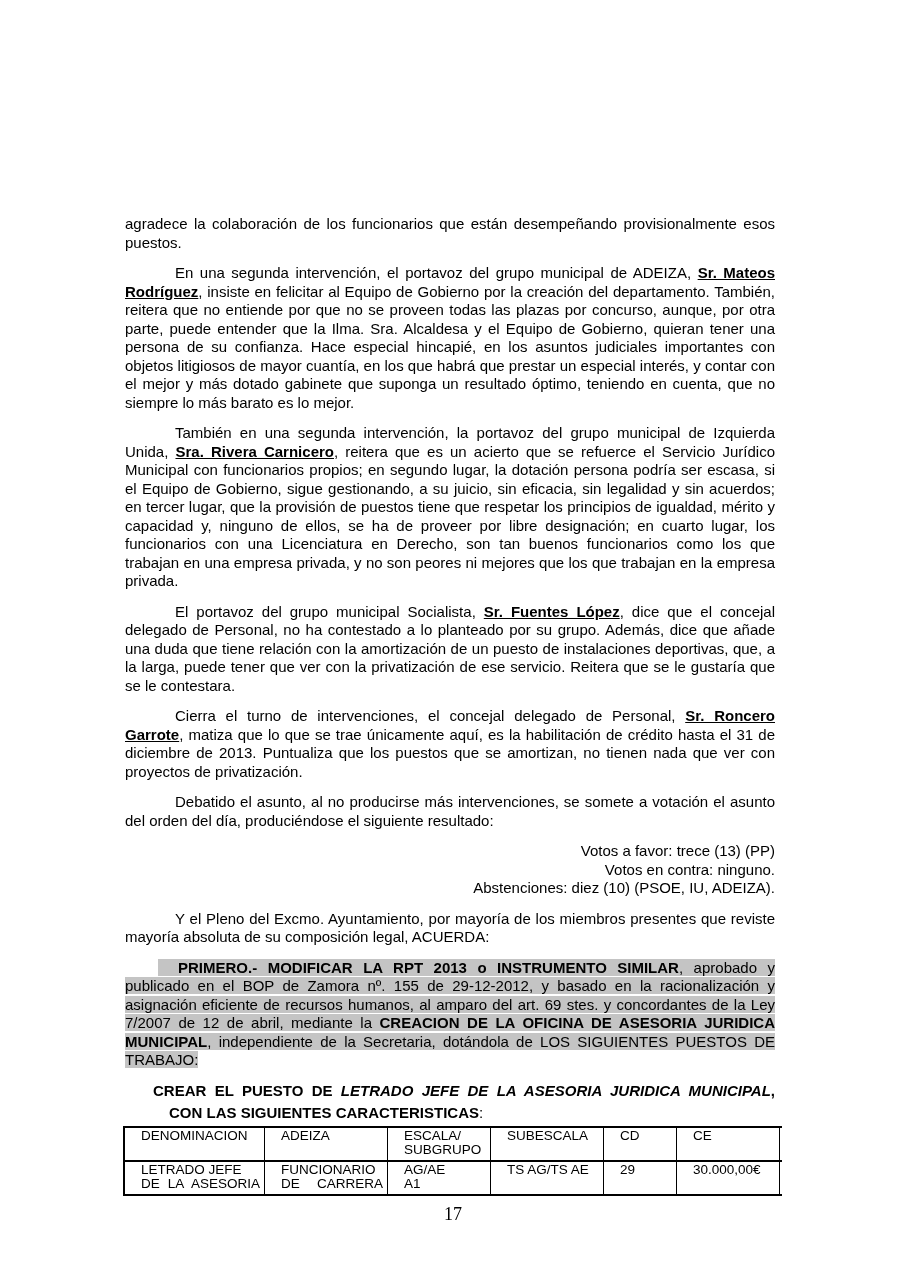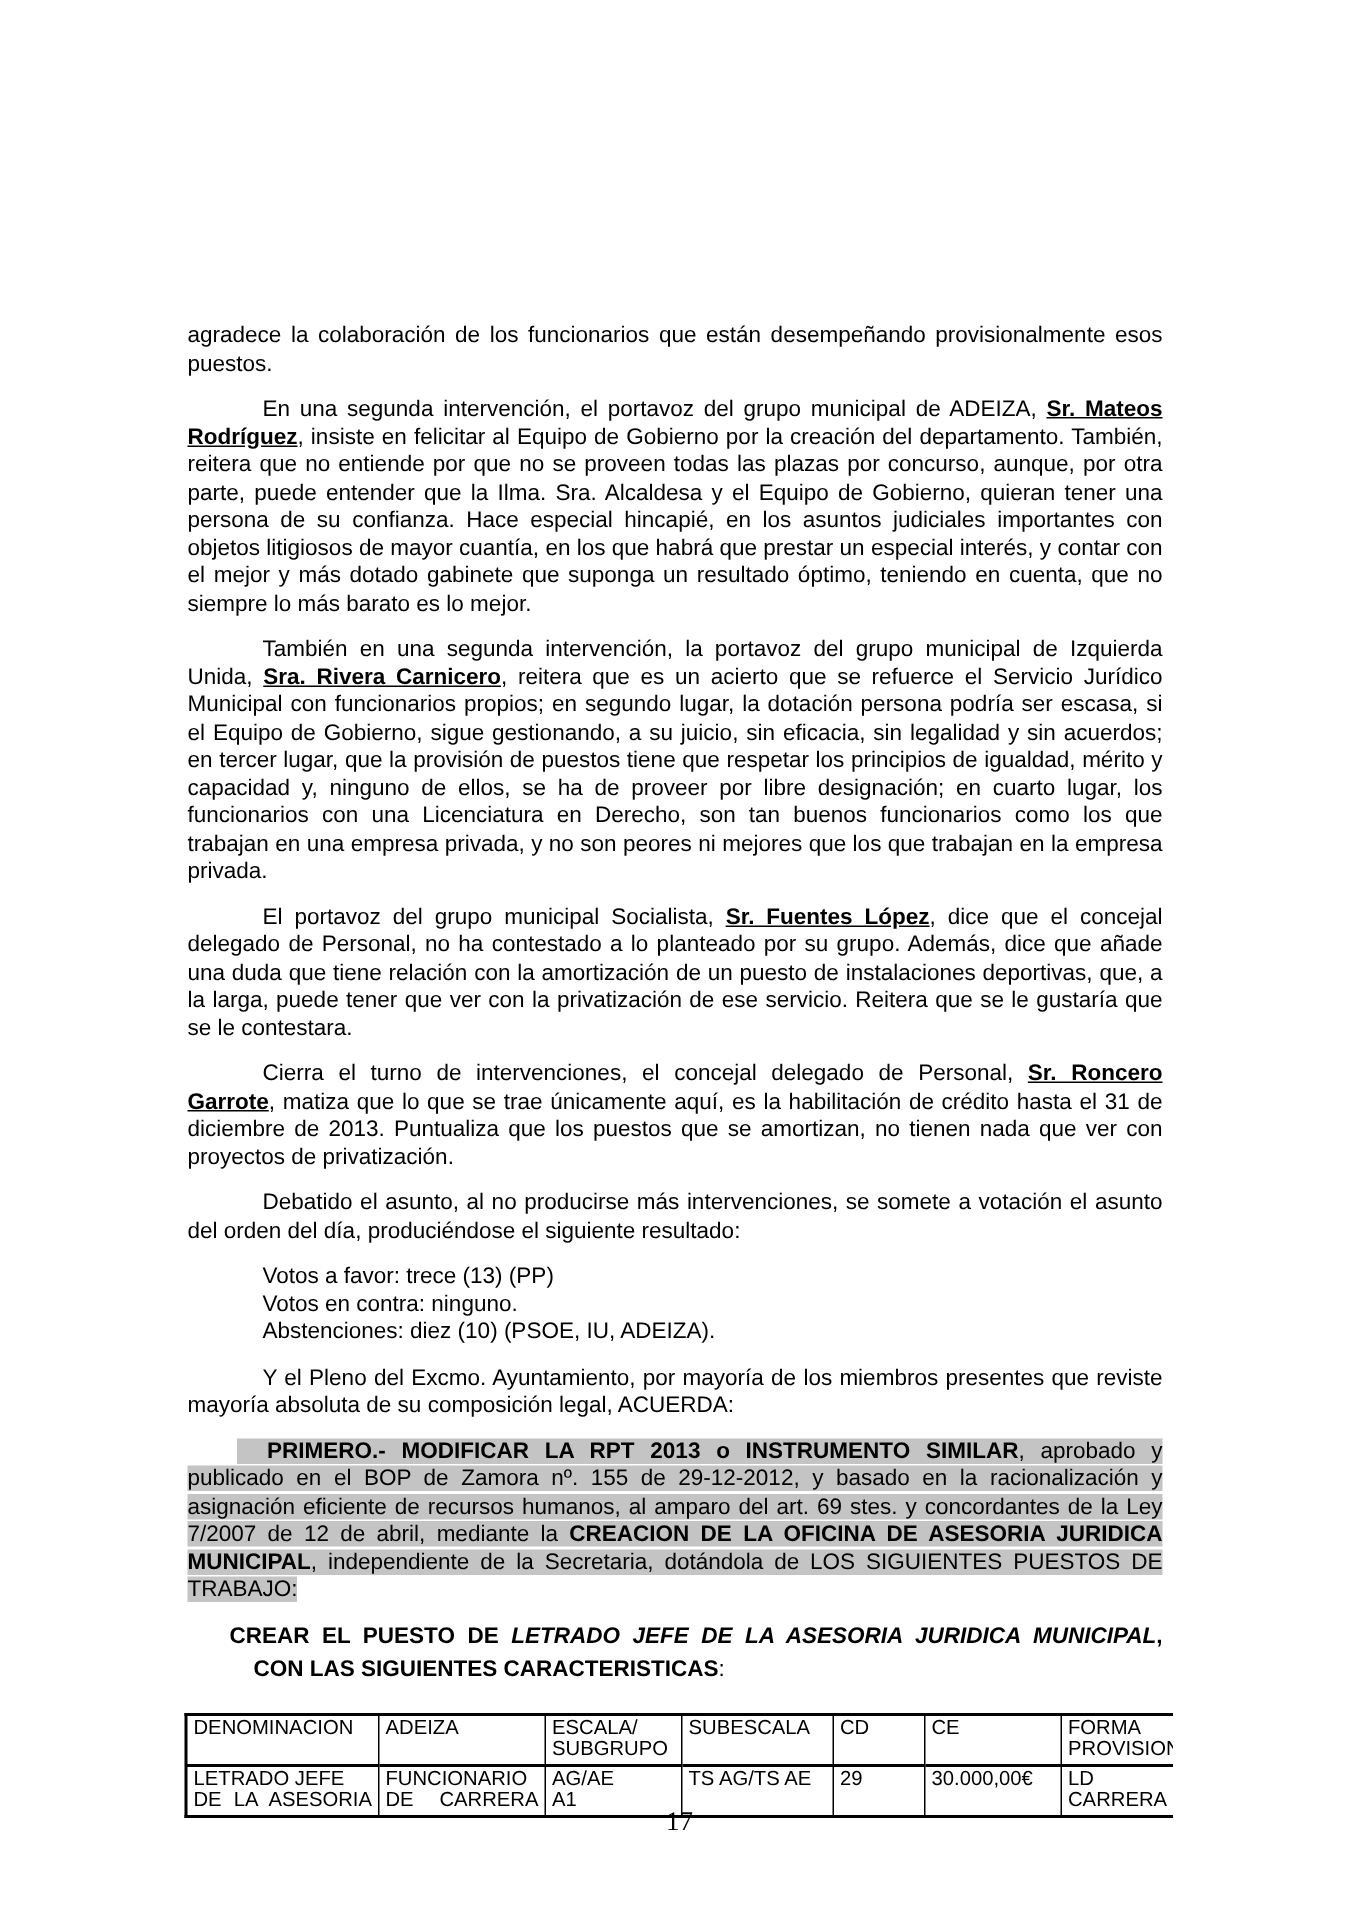--- a/index.html
+++ b/index.html
@@ -17,46 +17,46 @@
   .doc {
     position: absolute;
     left: 125px; top: 215px; width: 650px;
     font-size: 15px;
     line-height: 18.5px;
   }
   .para { margin: 0 0 12px 0; text-align: justify; text-indent: 50px; }
   .no-indent { text-indent: 0; }
   .votes {
     white-space: pre-line;
-    text-align: left;
+    text-align: right;
     text-indent: 0;
     margin-left: 50px;
   }
   .hl-para { text-indent: 33px; text-align-last: justify; }
   .hl { background: var(--hl, #c4c4c4); padding-left: 20px; }
   .heading-l1 { text-indent: 28px; text-align-last: justify; margin-bottom: 4px; }
-  .heading-l2 { text-indent: 44px; margin-bottom: 19px; }
+  .heading-l2 { text-indent: 44px; margin-bottom: 3px; }
   .b { font-weight: bold; }
   .i { font-style: italic; }
   .u { text-decoration: underline; }
 
   table.rpt-table {
     border-collapse: collapse;
     table-layout: fixed;
     width: 660px;
     margin-left: -2px;
     margin-top: 2px;
     font-size: 13.5px;
     line-height: 14.5px;
     border: 2px solid #000;
   }
   table.rpt-table th, table.rpt-table td {
     border: 1px solid #000;
     vertical-align: top;
-    padding: 1px 4px 2px 4px;
+    padding: 1px 4px 2px 16px;
     text-align: left;
     font-weight: normal;
     white-space: pre-line;
     overflow: hidden;
   }
   table.rpt-table thead th { border-bottom: 2px solid #000; height: 26px; }
   table.rpt-table tbody td { height: 28px; }
   table.rpt-table th:nth-child(1), table.rpt-table td:nth-child(1) { width: 119px; }
   table.rpt-table th:nth-child(2), table.rpt-table td:nth-child(2) { width: 102px; }
   table.rpt-table th:nth-child(3), table.rpt-table td:nth-child(3) { width: 82px; }

